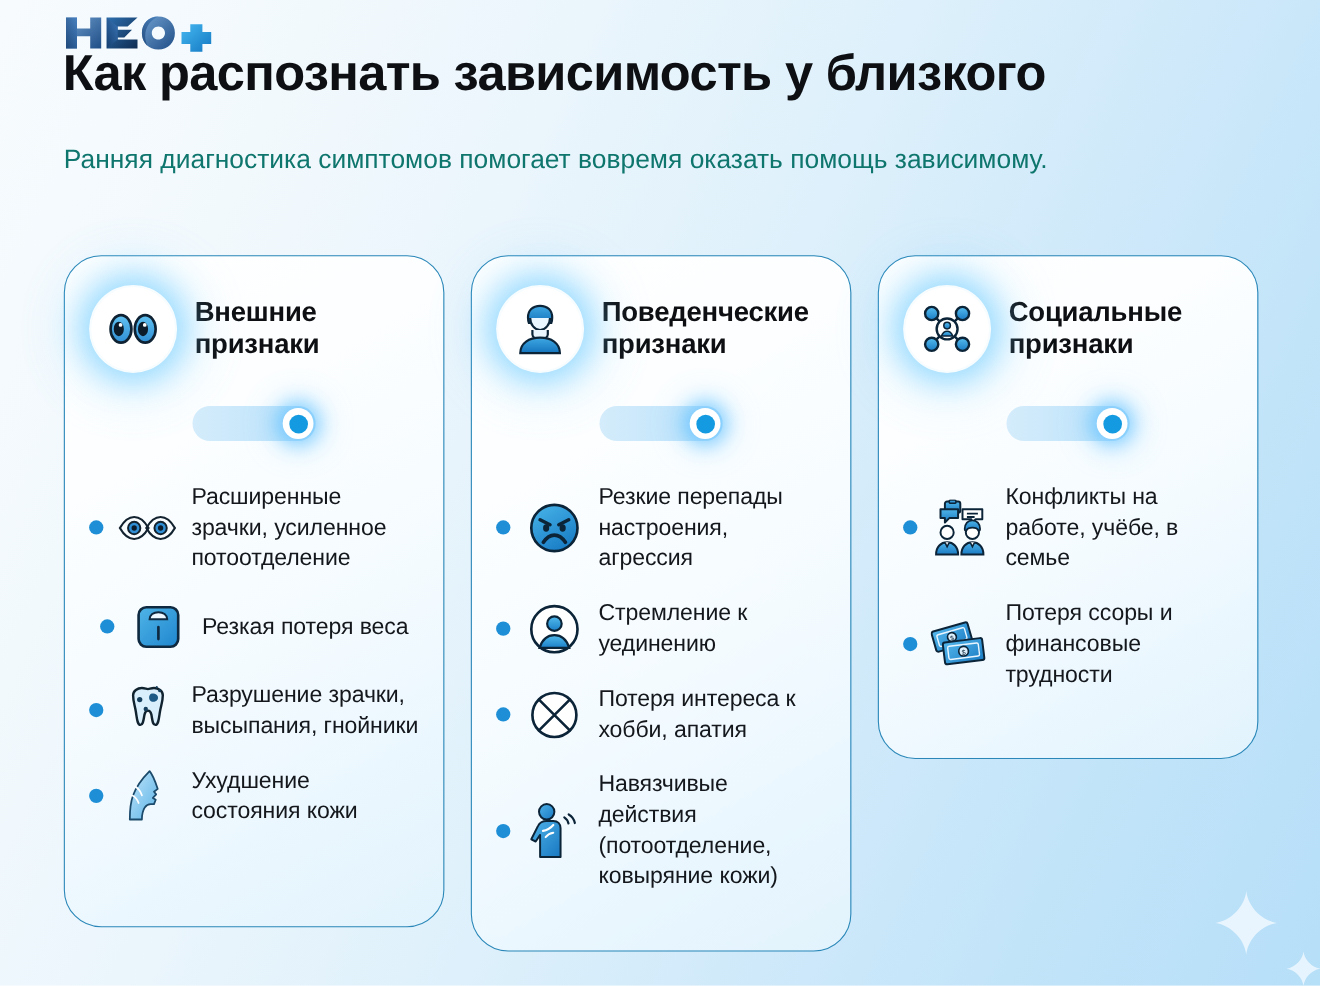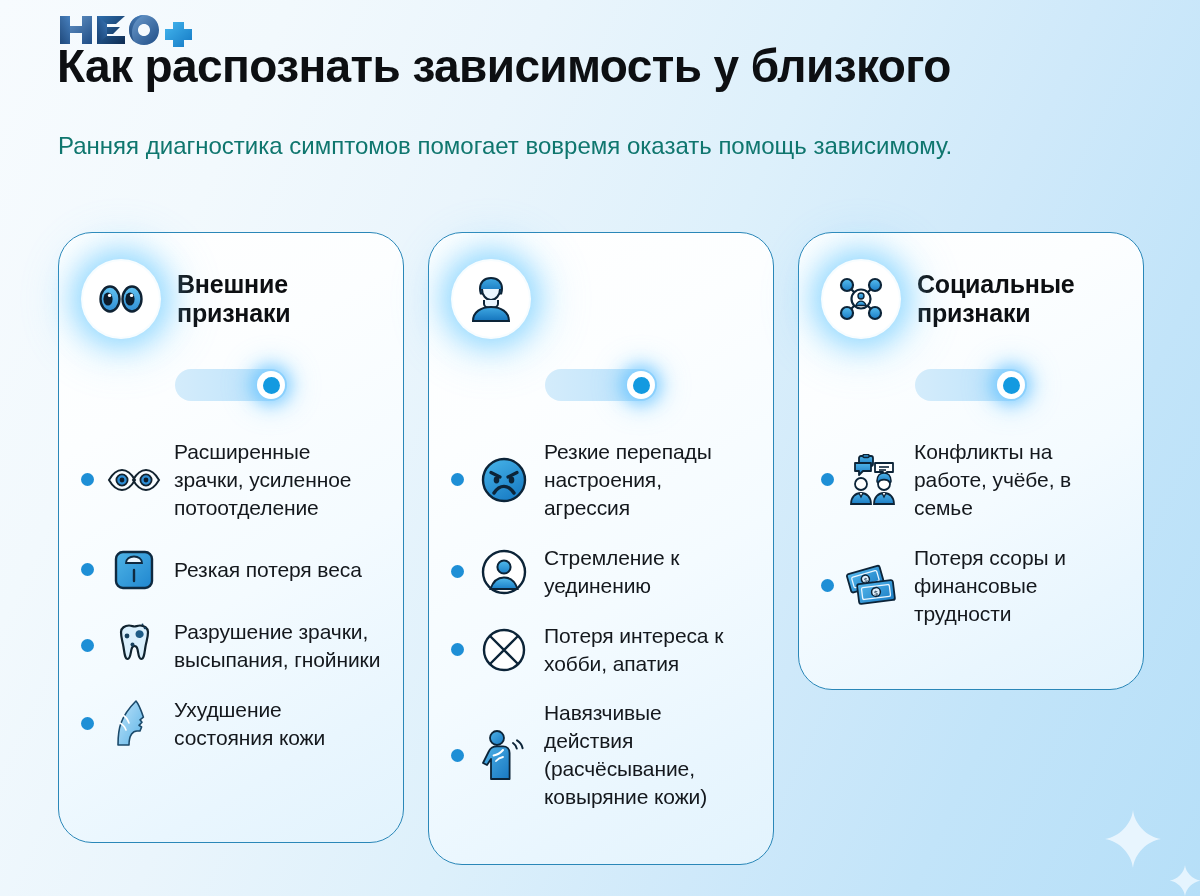--- a/index.html
+++ b/index.html
@@ -157,21 +157,21 @@
   }
   .toggle .knob::after {
     content: "";
     width: 17px;
     height: 17px;
     border-radius: 50%;
     background: #139ae0;
   }
 
   
-  .list { display: flex; flex-direction: column; }
+  .list { display: flex; flex-direction: column; align-items: center; }
 
   .list-item {
     display: flex;
     align-items: center;
     gap: 12px;
     padding: 11px 0;
   }
   .list-item .dot {
     flex: 0 0 auto;
     width: 13px;
@@ -345,20 +345,21 @@
               <stop offset="0%" stop-color="#3fa8e2"></stop>
                 <stop offset="100%" stop-color="#1474bd"></stop>
             </linearGradient>
           </defs>
           <path d="M23 3c7 0 11 4.4 11 10.6 0 2-.3 3.6-.8 5H12.8c-.5-1.4-.8-3-.8-5C12 7.4 16 3 23 3z" fill="url(#paG)" stroke="#0c2438" stroke-width="2"></path>
           <path d="M14 14c0 6 4 11 9 11s9-5 9-11" fill="#eaf6ff" stroke="#0c2438" stroke-width="2"></path>
           <path d="M16 25v4c0 2.4 3 4 7 4s7-1.6 7-4v-4" fill="#eaf6ff" stroke="#0c2438" stroke-width="2"></path>
           <path d="M5 46c0-9 8-14 18-14s18 5 18 14z" fill="url(#paG)" stroke="#0c2438" stroke-width="2"></path>
         </svg>
       </div>
+      <div class="card-title">Поведенческие признаки</div>
     </div>
 
     <div class="toggle-wrap">
       <div class="toggle">
         <span class="knob"></span>
       </div>
     </div>
 
     <div class="list">
 
@@ -421,21 +422,21 @@
                   <stop offset="100%" stop-color="#1878c2"></stop>
               </linearGradient>
             </defs>
             <circle cx="17" cy="9" r="7" fill="url(#spG)" stroke="#0c2438" stroke-width="1.8"></circle>
             <path d="M9 22c1.6-3.4 4.6-4.6 8-4.6h6c4 0 6.6 2.6 6.6 6.6v26H11V30l-4 6-4-2z" fill="url(#spG)" stroke="#0c2438" stroke-width="1.8" stroke-linejoin="round"></path>
             <path d="M23 21c-3 3.4-6.4 5-9.4 5.4" fill="none" stroke="#ffffff" stroke-width="2" stroke-linecap="round"></path>
             <path d="M16 32c2-2.4 4.6-3.6 7-4" fill="none" stroke="#ffffff" stroke-width="1.8" stroke-linecap="round"></path>
             <path d="M33 14c2 1.4 3.4 3.4 3.8 5.6M37 11.4c3 1.8 5 4.6 5.6 7.8" fill="none" stroke="#0c2438" stroke-width="2" stroke-linecap="round"></path>
           </svg>
         </span>
-        <span class="li-text">Навязчивые действия (расчёсывание, ковыряние кожи)</span>
+        <span class="li-text">Навязчивые действия (потоотделение, ковыряние кожи)</span>
       </div>
 
     </div>
   </section>
 
   <section class="card short">
     <div class="card-head">
       <div class="badge">
         <svg width="50" height="50" viewBox="0 0 50 50">
           <defs>

